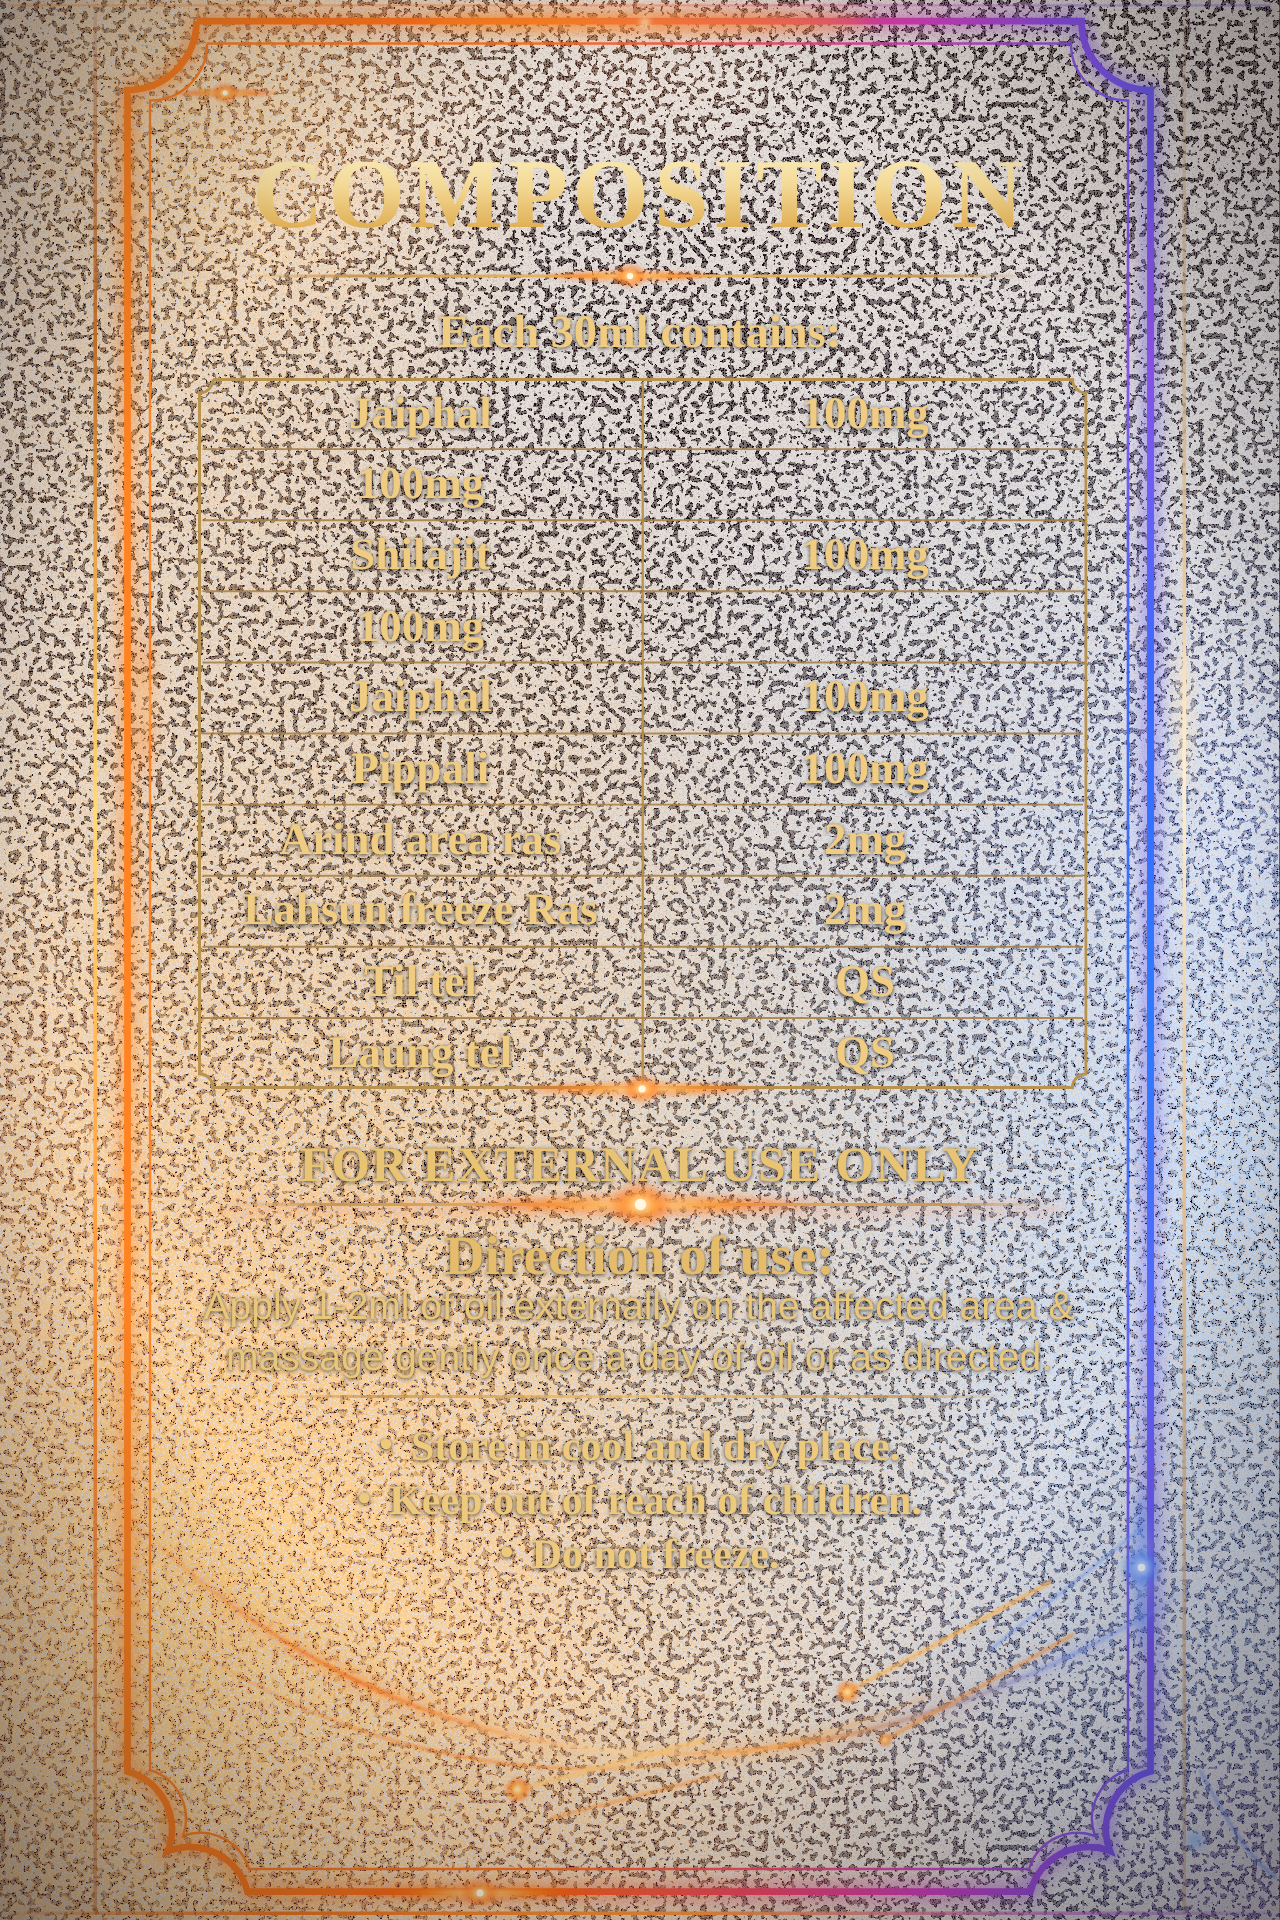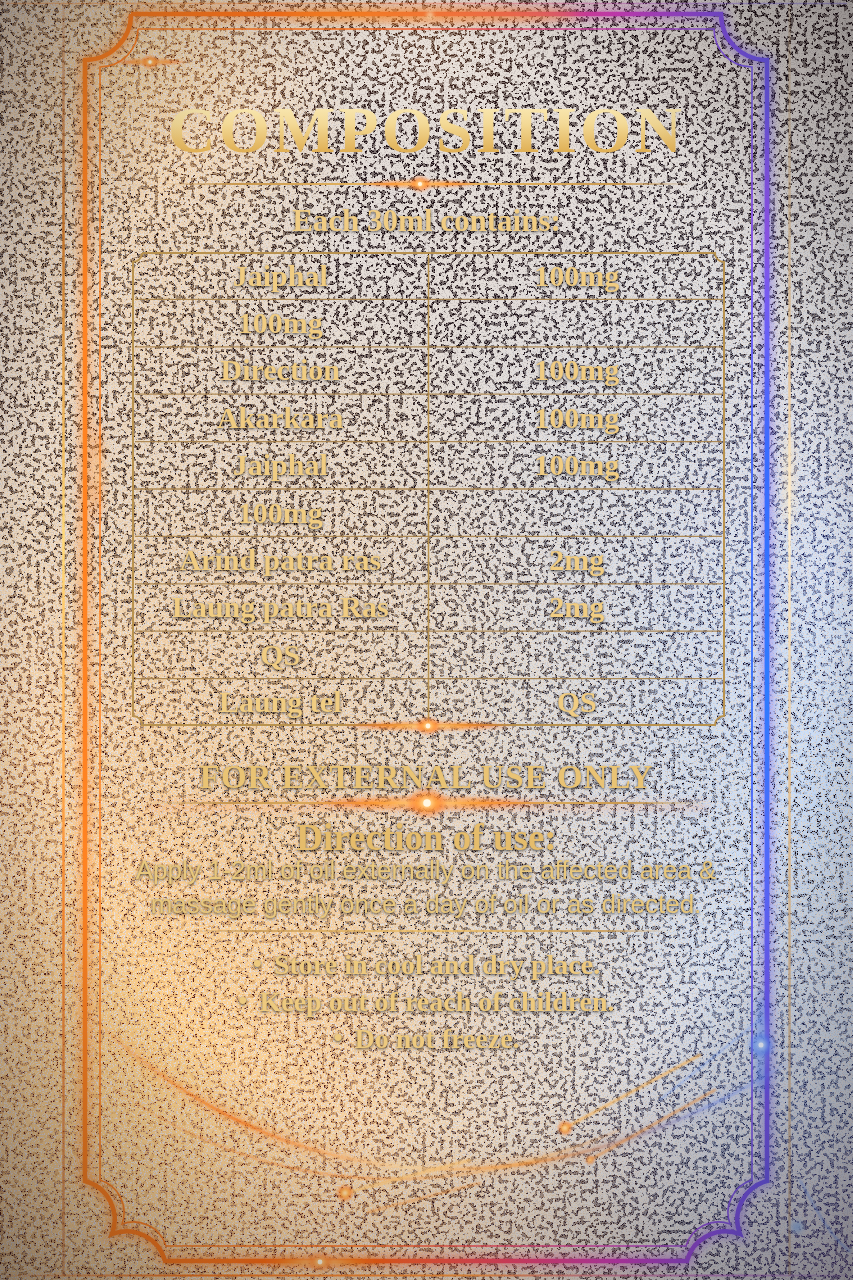--- a/index.html
+++ b/index.html
@@ -268,43 +268,44 @@
       </svg>
       <div class="table-grid">
         <div class="trow">
             <div class="tcell">Jaiphal</div>
             <div class="tcell">100mg</div>
           </div>
         <div class="trow">
             <div class="tcell">100mg</div>
           </div>
         <div class="trow">
-            <div class="tcell">Direction</div>
-            <div class="tcell">100mg</div>
-          </div>
-        <div class="trow">
-            <div class="tcell">Akarkara</div>
+            <div class="tcell">Shilajit</div>
+            <div class="tcell">100mg</div>
+          </div>
+        <div class="trow">
             <div class="tcell">100mg</div>
           </div>
         <div class="trow">
             <div class="tcell">Jaiphal</div>
             <div class="tcell">100mg</div>
           </div>
         <div class="trow">
-            <div class="tcell">100mg</div>
-          </div>
-        <div class="trow">
-            <div class="tcell">Arind patra ras</div>
+            <div class="tcell">Pippali</div>
+            <div class="tcell">100mg</div>
+          </div>
+        <div class="trow">
+            <div class="tcell">Arind area ras</div>
             <div class="tcell">2mg</div>
           </div>
         <div class="trow">
-            <div class="tcell">Laung patra Ras</div>
+            <div class="tcell">Lahsun freeze Ras</div>
             <div class="tcell">2mg</div>
           </div>
         <div class="trow">
+            <div class="tcell">Til tel</div>
             <div class="tcell">QS</div>
           </div>
         <div class="trow">
             <div class="tcell">Laung tel</div>
             <div class="tcell">QS</div>
           </div>
       </div>
     </div>
 
     <div class="warning">FOR EXTERNAL USE ONLY</div>

